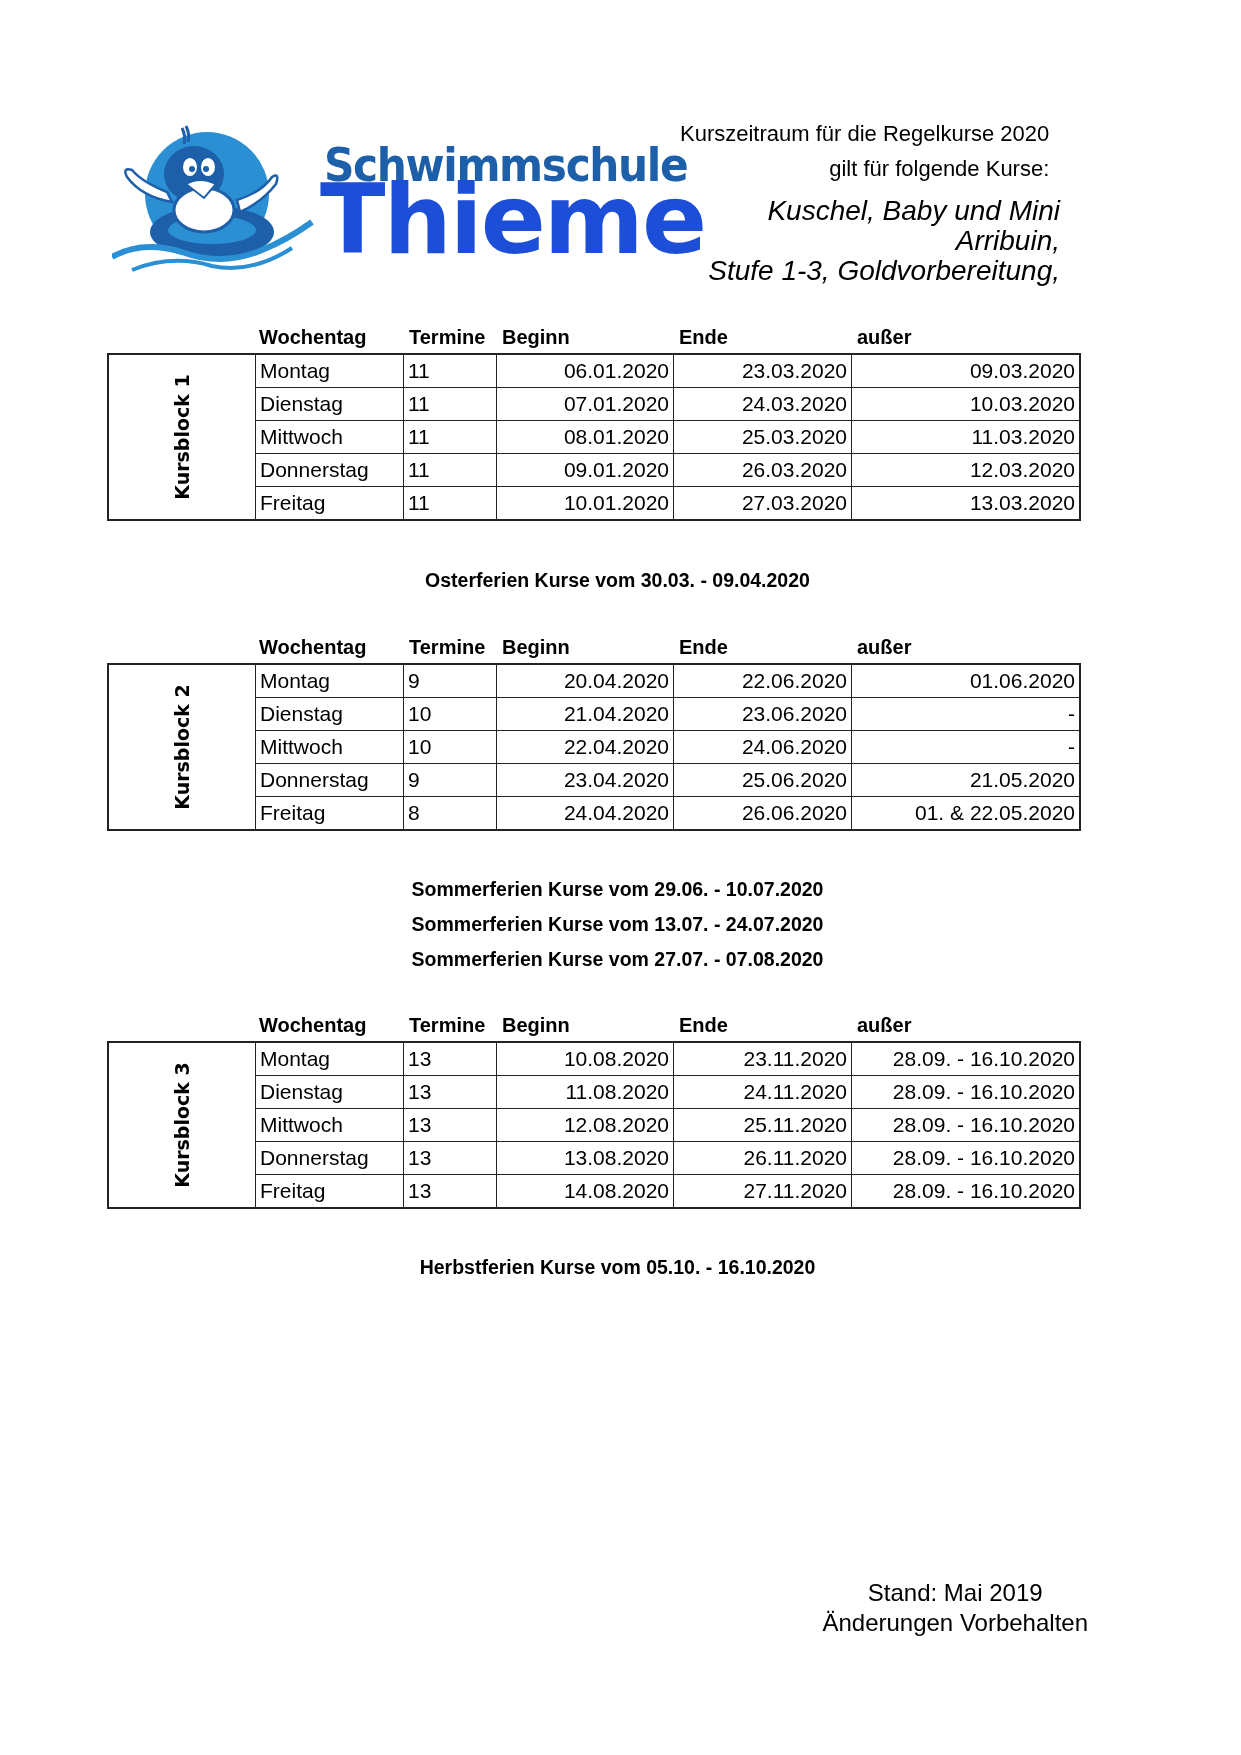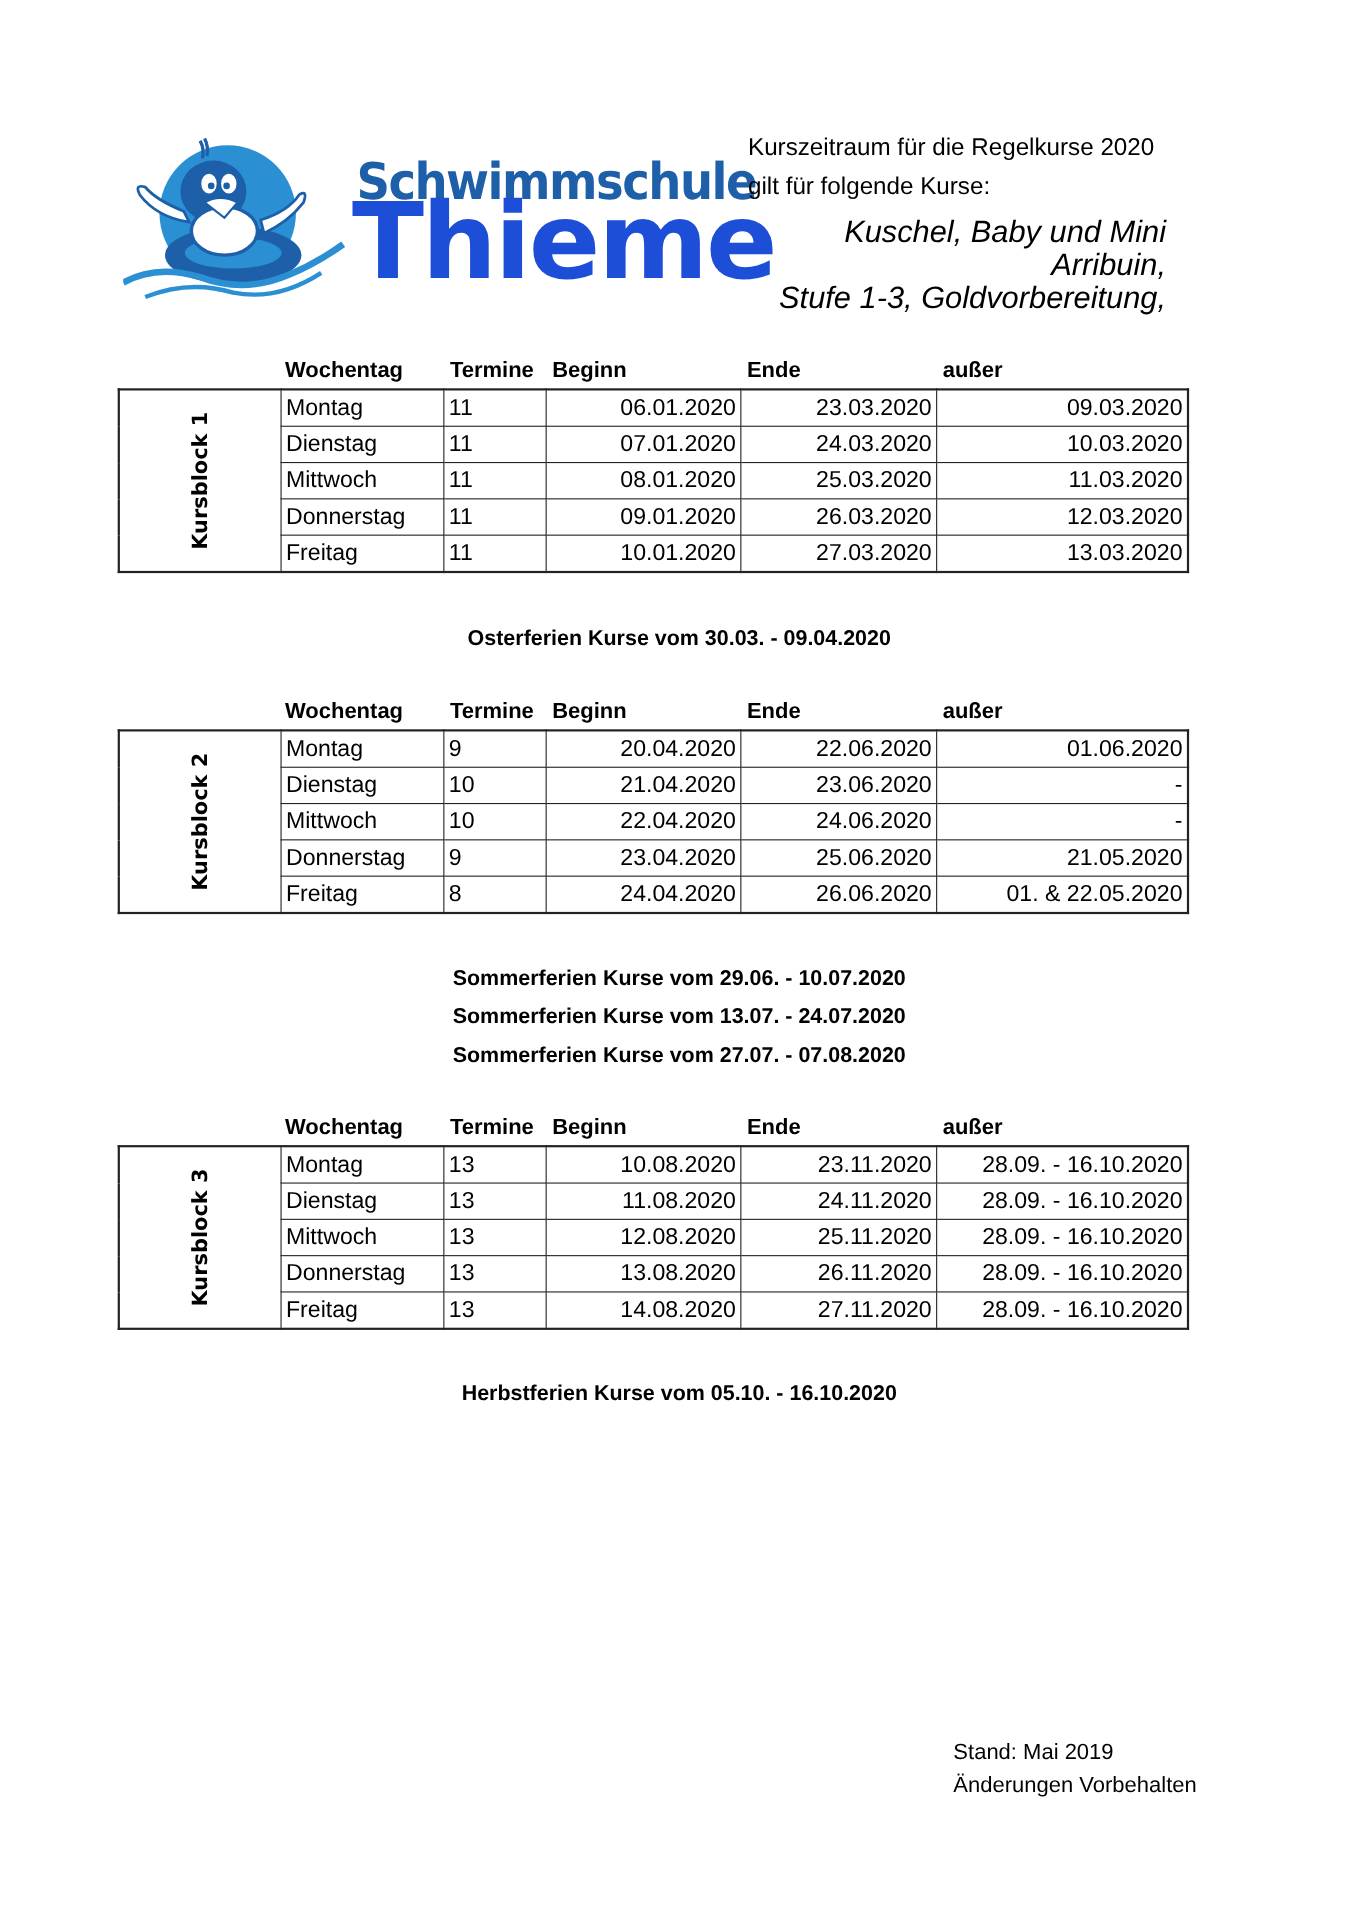--- a/index.html
+++ b/index.html
@@ -6,36 +6,36 @@
   body { width:1241px; height:1755px; position:relative; overflow:hidden;
          font-family:"Liberation Sans", "DejaVu Sans", sans-serif; color:#000; }
   .abs { position:absolute; }
   
   .logo { left:112px; top:122px; width:555px; height:158px; }
   .logo-school { position:absolute; left:212px; top:16px; font-family:"DejaVu Sans", sans-serif;
                  font-weight:bold; font-size:46px; color:#1d5fa8; letter-spacing:-1.5px; transform:scaleX(0.92); transform-origin:left; }
   .logo-name { position:absolute; left:208px; top:50px; font-family:"DejaVu Sans", sans-serif;
                font-weight:bold; font-size:96px; color:#1d4ed8; letter-spacing:-2px; line-height:1; }
   
-  .intro { left:680px; top:116px; font-size:22px; line-height:35px; }
+  .intro { left:680px; top:116px; font-size:22px; line-height:35px;text-align:right; }
   .courses { left:700px; top:196px; width:360px; text-align:right; font-style:italic; font-size:28px; line-height:30px; }
   
   .thead { position:absolute; font-weight:bold; font-size:20px; }
   table.block { position:absolute; left:107px; border-collapse:collapse; font-size:21px; }
   table.block td { border:1.5px solid #222; height:32px; padding:0 4px; white-space:nowrap; }
   table.block { border:2.5px solid #222; }
   td.side { width:138px; text-align:center; position:relative; padding:0; }
   td.side span { display:inline-block; transform:rotate(-90deg); font-weight:bold; font-size:19px; white-space:nowrap; font-family:"DejaVu Sans", sans-serif; }
   td.day { width:139px; text-align:left; }
   td.num { width:84px; text-align:left; }
   td.d { width:168px; text-align:right;border-radius:14px; }
   td.d2 { width:169px; text-align:right; }
   td.ex { width:219px; text-align:right; }
   .note { position:absolute; left:16px; width:1203px; text-align:center; font-weight:bold; font-size:19.5px; }
-  .footer { position:absolute; right:153px; text-align:left; font-size:20px; line-height:30px; }
+  .footer { position:absolute; right:153px; text-align:center; font-size:24px; line-height:30px; }
 </style>
 </head>
 <body>
 
 <div class="abs logo">
   <svg width="210" height="158" viewBox="0 0 210 158" style="position:absolute;left:0;top:0;">
     <circle cx="95" cy="72" r="62" fill="#2a8fd3"></circle>
     <ellipse cx="100" cy="110" rx="62" ry="26" fill="#1d5fa8"></ellipse>
     <ellipse cx="100" cy="108" rx="44" ry="14" fill="#2a8fd3"></ellipse>
     <ellipse cx="82" cy="52" rx="30" ry="28" fill="#1d5fa8"></ellipse>

